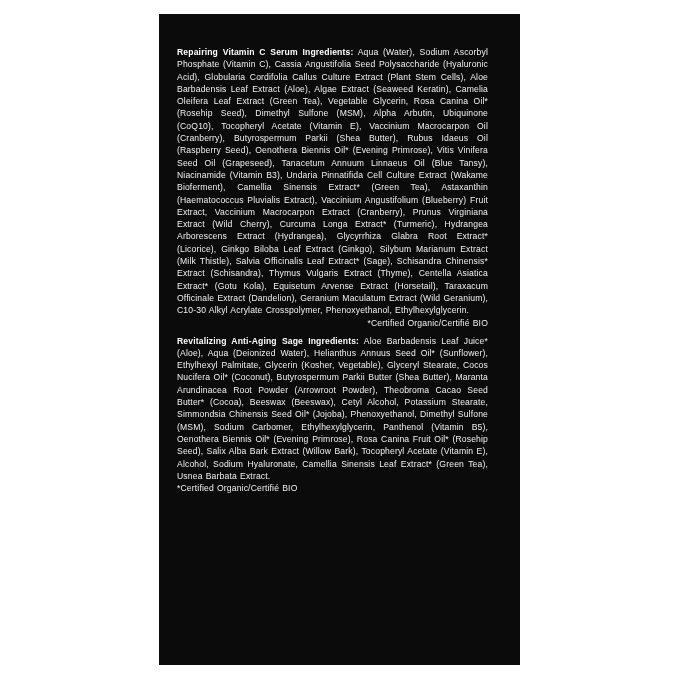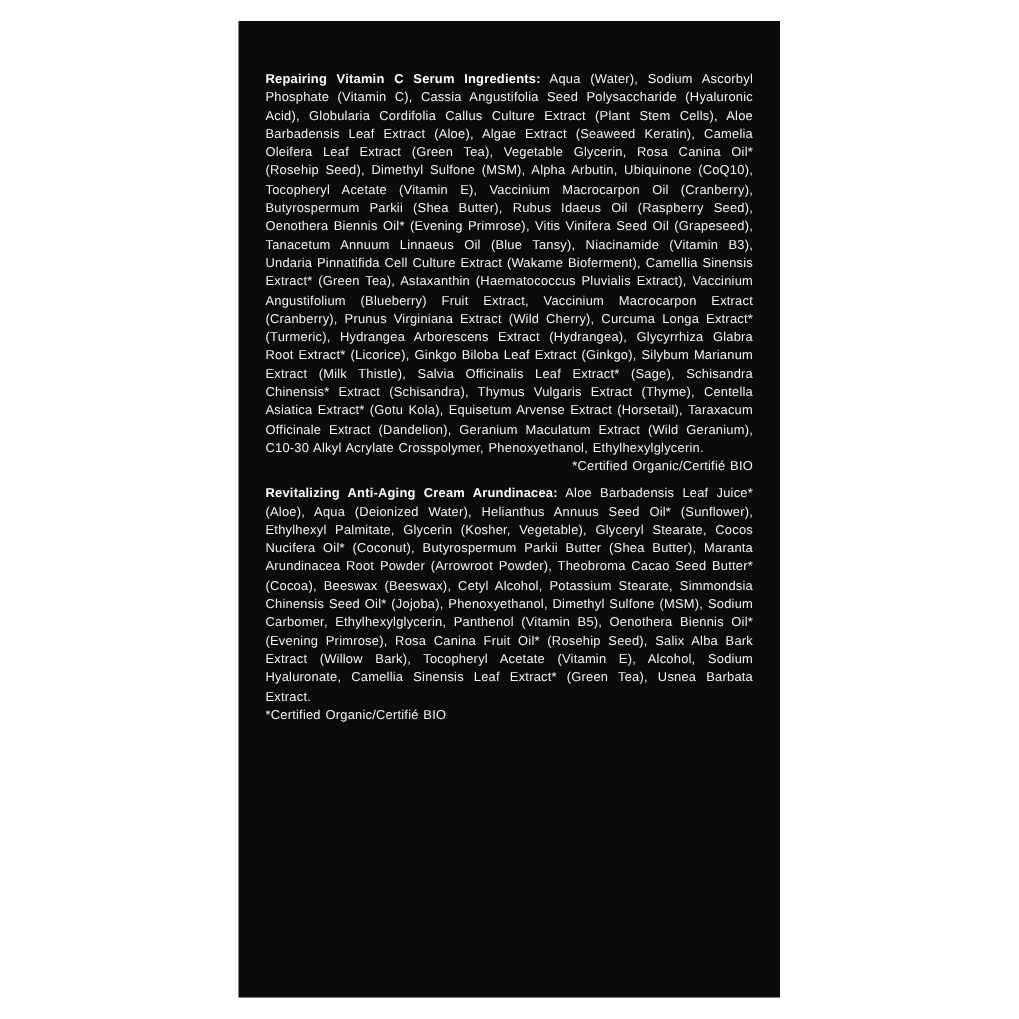--- a/index.html
+++ b/index.html
@@ -19,21 +19,21 @@
   }
   .label-panel {
     position: absolute;
     left: 159px;
     top: 14px;
     width: 361px;
     height: 651px;
     background: #0b0b0b;
     color: #ffffff;
     box-sizing: border-box;
-    padding: 32px 18px 18px 18px;
+    padding: 32px 32px 18px 18px;
   }
   .ingredient-block {
     text-align: justify;
     font-size: 8.6px;
     line-height: 12.3px;
     letter-spacing: 0.15px;
     color: #f2f2f2;
     word-spacing: 0.6px;
   }
   .ingredient-block .heading {
@@ -60,19 +60,19 @@
 
     <div class="ingredient-block">
       <span class="heading">Repairing Vitamin C Serum Ingredients:</span>
       <span>Aqua (Water), Sodium Ascorbyl Phosphate (Vitamin C), Cassia Angustifolia Seed Polysaccharide (Hyaluronic Acid), Globularia Cordifolia Callus Culture Extract (Plant Stem Cells), Aloe Barbadensis Leaf Extract (Aloe), Algae Extract (Seaweed Keratin), Camelia Oleifera Leaf Extract (Green Tea), Vegetable Glycerin, Rosa Canina Oil* (Rosehip Seed), Dimethyl Sulfone (MSM), Alpha Arbutin, Ubiquinone (CoQ10), Tocopheryl Acetate (Vitamin E), Vaccinium Macrocarpon Oil (Cranberry), Butyrospermum Parkii (Shea Butter), Rubus Idaeus Oil (Raspberry Seed), Oenothera Biennis Oil* (Evening Primrose), Vitis Vinifera Seed Oil (Grapeseed), Tanacetum Annuum Linnaeus Oil (Blue Tansy), Niacinamide (Vitamin B3), Undaria Pinnatifida Cell Culture Extract (Wakame Bioferment), Camellia Sinensis Extract* (Green Tea), Astaxanthin (Haematococcus Pluvialis Extract), Vaccinium Angustifolium (Blueberry) Fruit Extract, Vaccinium Macrocarpon Extract (Cranberry), Prunus Virginiana Extract (Wild Cherry), Curcuma Longa Extract* (Turmeric), Hydrangea Arborescens Extract (Hydrangea), Glycyrrhiza Glabra Root Extract* (Licorice), Ginkgo Biloba Leaf Extract (Ginkgo), Silybum Marianum Extract (Milk Thistle), Salvia Officinalis Leaf Extract* (Sage), Schisandra Chinensis* Extract (Schisandra), Thymus Vulgaris Extract (Thyme), Centella Asiatica Extract* (Gotu Kola), Equisetum Arvense Extract (Horsetail), Taraxacum Officinale Extract (Dandelion), Geranium Maculatum Extract (Wild Geranium), C10-30 Alkyl Acrylate Crosspolymer, Phenoxyethanol, Ethylhexylglycerin.</span>
       <span class="cert-float">*Certified Organic/Certifié BIO</span>
     </div>
 
     <div class="block-gap"></div>
 
     <div class="ingredient-block">
-      <span class="heading">Revitalizing Anti-Aging Cream Arundinacea:</span>
+      <span class="heading">Revitalizing Anti-Aging Sage Ingredients:</span>
       <span>Aloe Barbadensis Leaf Juice* (Aloe), Aqua (Deionized Water), Helianthus Annuus Seed Oil* (Sunflower), Ethylhexyl Palmitate, Glycerin (Kosher, Vegetable), Glyceryl Stearate, Cocos Nucifera Oil* (Coconut), Butyrospermum Parkii Butter (Shea Butter), Maranta Arundinacea Root Powder (Arrowroot Powder), Theobroma Cacao Seed Butter* (Cocoa), Beeswax (Beeswax), Cetyl Alcohol, Potassium Stearate, Simmondsia Chinensis Seed Oil* (Jojoba), Phenoxyethanol, Dimethyl Sulfone (MSM), Sodium Carbomer, Ethylhexylglycerin, Panthenol (Vitamin B5), Oenothera Biennis Oil* (Evening Primrose), Rosa Canina Fruit Oil* (Rosehip Seed), Salix Alba Bark Extract (Willow Bark), Tocopheryl Acetate (Vitamin E), Alcohol, Sodium Hyaluronate, Camellia Sinensis Leaf Extract* (Green Tea), Usnea Barbata Extract.</span>
       <span class="certified-line">*Certified Organic/Certifié BIO</span>
     </div>
 
   </div>
 </div>
 
 </body></html>

